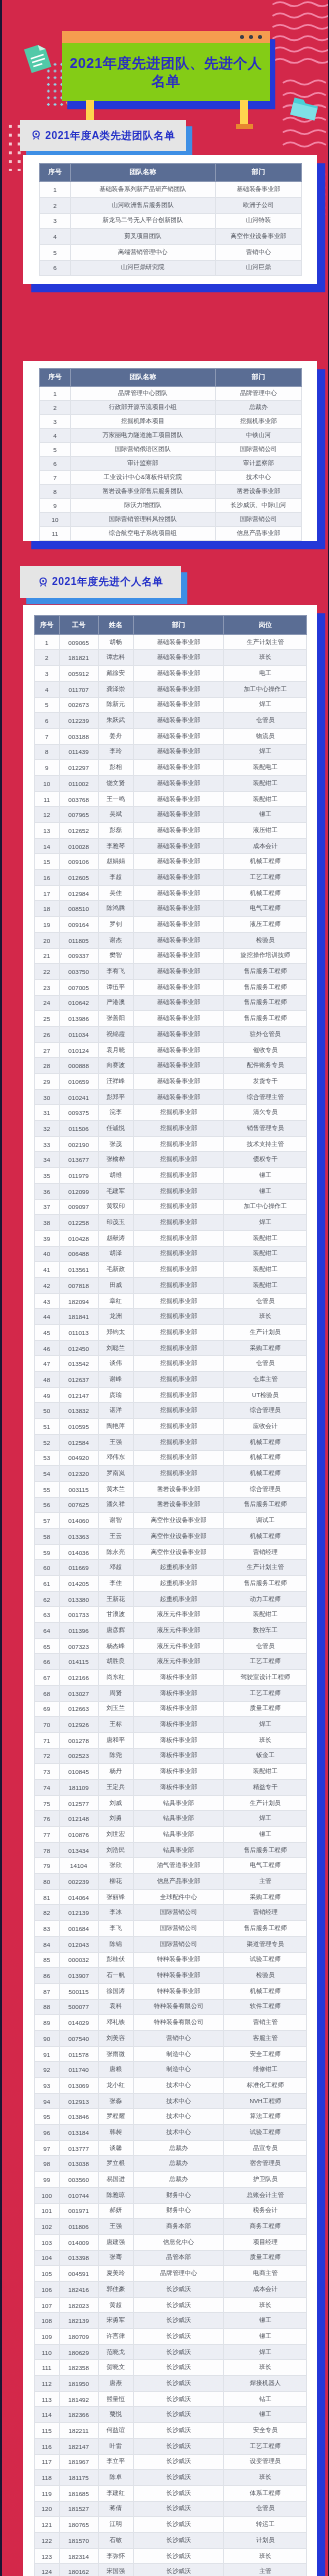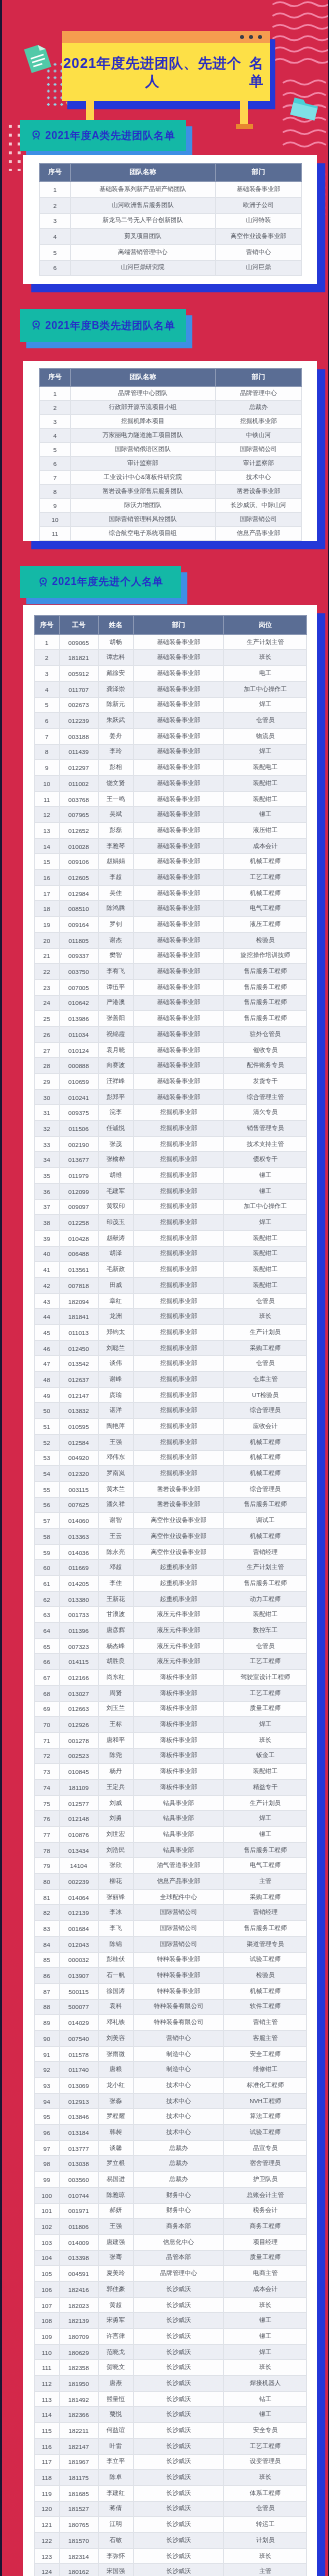--- a/index.html
+++ b/index.html
@@ -17,28 +17,28 @@
       background-image:radial-gradient(circle,rgba(255,255,255,.75) 1.5px,transparent 1.9px);background-size:8.8px 8.8px;}
   .dots-pink-right{right:2.1px;top:171px;width:18.5px;height:44px;
       background-image:radial-gradient(circle,#EF93AD 1.2px,transparent 1.5px);background-size:6.7px 6.7px;}
   .doc-icon{position:absolute;left:24px;top:44px;transform:rotate(-18deg);}
   .folder-icon{position:absolute;left:289px;top:96px;transform:rotate(14deg);}
   
   #sign{position:absolute;left:60px;top:31px;width:208px;box-shadow:5.2px 8.2px 0 #2438D8;}
   #sign .bar{height:12px;background:#F59D4F;position:relative;}
   #sign .bar i{position:absolute;top:4.1px;width:3.6px;height:3.6px;border-radius:50%;background:#3A3D49;}
   #sign .bar i:nth-child(1){right:26px}#sign .bar i:nth-child(2){right:17px}#sign .bar i:nth-child(3){right:8.2px}
-  #sign .body{background:#fde047;height:58px;display:flex;justify-content:center;align-items:center;}
+  #sign .body{background:#84cc16;height:58px;display:flex;flex-direction:column;justify-content:center;align-items:center;}
   #sign .body .t1,#sign .body .t2{color:#2A2EC2;font-weight:bold;font-size:14px;line-height:18.5px;letter-spacing:0.5px;text-align:center;}
   .leg{position:absolute;top:100px;width:7.7px;height:25px;background:#FFD44E;}
   .leg.l{left:84px}.leg.r{left:238px}
   .foot{position:absolute;top:124px;width:16.5px;height:5.2px;background:#E8872F;}
   .foot.l{left:80px}.foot.r{left:234px}
   
-  .banner{position:absolute;background:#14b8a6;box-shadow:6.2px 6.2px 0 #3E8FE5;display:flex;align-items:center;justify-content:center;gap:4.1px;}
+  .banner{position:absolute;background:#e5e5e5;box-shadow:6.2px 6.2px 0 #3E8FE5;display:flex;align-items:center;justify-content:center;gap:4.1px;}
   .banner .txt{color:#2531C8;font-weight:bold;font-size:10.3px;letter-spacing:0.5px;white-space:nowrap;}
   .medal{width:10.3px;height:10.3px;flex:0 0 auto;}
   #banner-team-a{left:18px;top:120px;width:166px;height:31px;}
   #banner-team-b{left:18px;top:309px;width:166px;height:33px;}
   #banner-individual{left:18px;top:566px;width:161px;height:32px;align-items:center;}
   
   .card{position:absolute;left:20.6px;width:294px;background:#ffffff;box-shadow:8.2px 8.2px 0 #2438D8;box-sizing:border-box;}
   #card-team-a{top:155px;height:129px;padding:8.2px 14.4px 0 16.5px;}
   #card-team-b{top:361px;height:180px;padding:7.2px 14.4px 0 16.5px;}
   #card-individual{top:605px;height:2653px;padding:10.3px 9.3px 0 11.3px;}
@@ -126,29 +126,20 @@
 
   <div class="banner" id="banner-team-a">
     <svg class="medal" viewBox="0 0 20 20">
         <circle cx="10" cy="8" r="6" fill="none" stroke="#2531C8" stroke-width="2.2"></circle>
         <circle cx="10" cy="8" r="2" fill="#2531C8"></circle>
         <path d="M6 13 l-2 6 l3.5 -2 z" fill="#2531C8"></path>
         <path d="M14 13 l2 6 l-3.5 -2 z" fill="#2531C8"></path>
       </svg>
     <span class="txt">2021年度A类先进团队名单</span>
   </div>
-  <div class="banner" id="banner-team-b">
-    <svg class="medal" viewBox="0 0 20 20">
-        <circle cx="10" cy="8" r="6" fill="none" stroke="#2531C8" stroke-width="2.2"></circle>
-        <circle cx="10" cy="8" r="2" fill="#2531C8"></circle>
-        <path d="M6 13 l-2 6 l3.5 -2 z" fill="#2531C8"></path>
-        <path d="M14 13 l2 6 l-3.5 -2 z" fill="#2531C8"></path>
-      </svg>
-    <span class="txt">2021年度B类先进团队名单</span>
-  </div>
   <div class="banner" id="banner-individual">
     <svg class="medal" viewBox="0 0 20 20">
         <circle cx="10" cy="8" r="6" fill="none" stroke="#2531C8" stroke-width="2.2"></circle>
         <circle cx="10" cy="8" r="2" fill="#2531C8"></circle>
         <path d="M6 13 l-2 6 l3.5 -2 z" fill="#2531C8"></path>
         <path d="M14 13 l2 6 l-3.5 -2 z" fill="#2531C8"></path>
       </svg>
     <span class="txt">2021年度先进个人名单</span>
   </div>
 

